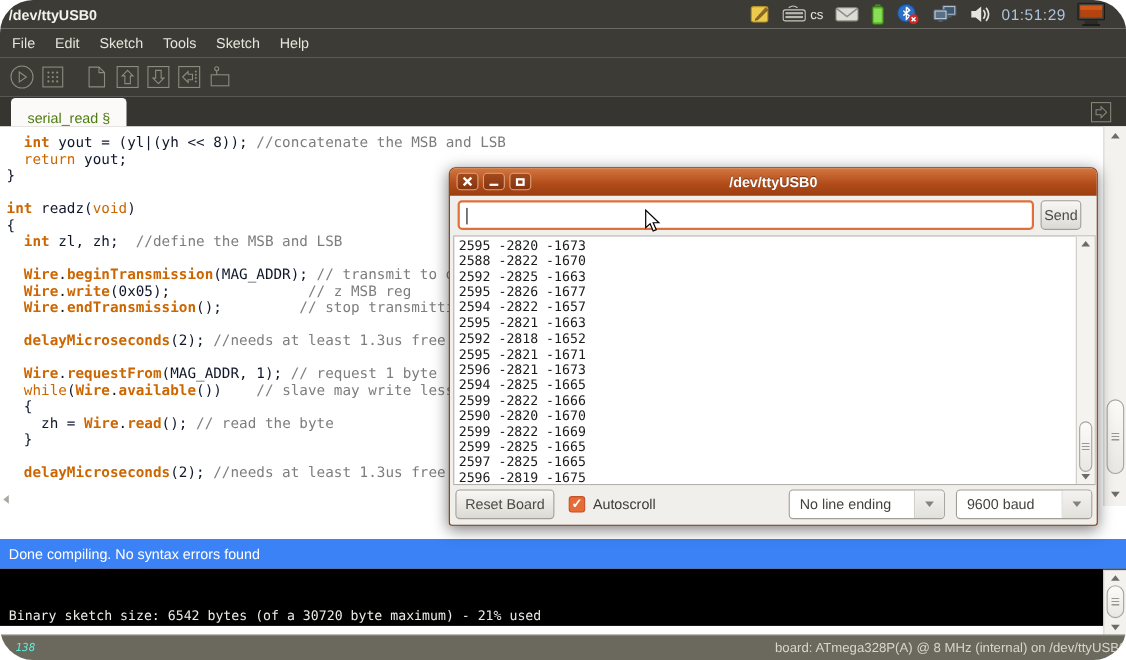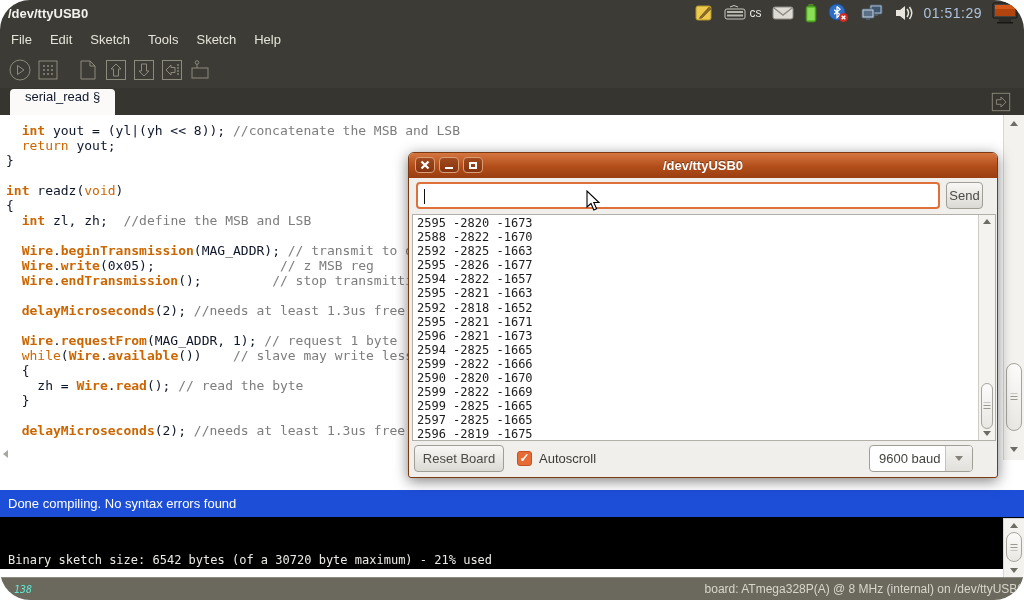--- a/index.html
+++ b/index.html
@@ -3,37 +3,37 @@
 <meta charset="utf-8">
 <style>
   * { margin:0; padding:0; box-sizing:border-box; }
   html,body { width:1024px; height:600px; overflow:hidden; }
   body { font-family:"Liberation Sans", sans-serif; cursor:default; }
   .screen { position:relative; width:1024px; height:600px; background:#fff; overflow:hidden;border-radius:30px; }
 
   
   .top-bar { position:absolute; left:0; top:0; width:1024px; height:26px; background:#3c3b36; display:flex; align-items:center; }
   .win-title { color:#f4f2ec; font-weight:bold; font-size:13px; padding-left:8px; flex:0 0 auto; }
-  .tray { margin-left:auto; display:flex; align-items:center; gap:10px; padding-right:6px; }
+  .tray { margin-left:auto; display:flex; align-items:center; gap:10px; padding-right:19px; }
   .tray svg { display:block; }
   .kb-layout { color:#e9e7df; font-size:12px; margin-left:-6px; }
   .clock { color:#aec3de; font-size:14px; letter-spacing:.5px; }
 
   
   .menu-bar { position:absolute; left:0; top:26px; width:1024px; height:26px; background:#3c3b36; display:flex; align-items:center; padding-left:2px; }
   .menu-item { color:#e6e4da; font-size:13px; padding:4px 9px; }
 
   
   .toolbar { position:absolute; left:0; top:52px; width:1024px; height:36px; background:#3c3b36; display:flex; align-items:center; gap:4px; padding-left:8px; }
   .tb-btn { width:24px; height:24px; display:flex; align-items:center; justify-content:center; }
   .tb-gap { width:8px; }
 
   
   .tab-bar { position:absolute; left:0; top:88px; width:1024px; height:27px; background:#37352f; }
-  .tab { position:absolute; left:10px; bottom:0; height:26px; background:#fbfaf8; border-radius:4px 4px 0 0; padding:0 15px; display:flex; align-items:flex-start; color:#0f172a; font-size:13px; }
+  .tab { position:absolute; left:10px; bottom:0; height:26px; background:#fbfaf8; border-radius:4px 4px 0 0; padding:0 15px; display:flex; align-items:flex-end; color:#4d7c0f; font-size:13px; }
   .tab-menu-btn { position:absolute; right:12px; top:3px; width:22px; height:22px; display:flex; align-items:center; justify-content:center; }
 
   
   .editor { position:absolute; left:0; top:115px; width:1024px; height:375px; background:#ffffff; overflow:hidden; }
   .code { font-family:"DejaVu Sans Mono", monospace; font-size:13px; line-height:15px; padding:8px 0 0 6px; white-space:pre; }
   .code-line { height:15px; }
   .tok-p { color:#0f172a; }
   .tok-k { color:#cc6600; font-weight:bold; }
   .tok-k2 { color:#cc6600; }
   .tok-f { color:#cc6600; font-weight:bold; }
@@ -44,21 +44,21 @@
   .vscroll { position:absolute; background:#f3f2ee; border-left:1px solid #d9d7d1; }
   .arr-up { position:absolute; left:50%; transform:translateX(-50%); width:0; height:0; border-left:4px solid transparent; border-right:4px solid transparent; border-bottom:5px solid #6e6c65; }
   .arr-down { position:absolute; left:50%; transform:translateX(-50%); width:0; height:0; border-left:4px solid transparent; border-right:4px solid transparent; border-top:5px solid #6e6c65; }
   .thumb { position:absolute; left:2px; right:2px; border:1px solid #a7a49c; border-radius:8px; background:linear-gradient(#fcfbfa,#e9e7e2); }
   .thumb::after { content:""; position:absolute; left:50%; top:50%; width:7px; height:7px; transform:translate(-50%,-50%);
     background:repeating-linear-gradient(#9b9890 0 1px, transparent 1px 3px); }
   .editor-vscroll { left:1003px; top:115px; width:21px; height:345px; }
   .console-vscroll { left:1003px; top:518px; width:21px; height:59px; border-top:1px solid #d9d7d1; }
 
   
-  .status-bar { position:absolute; left:0; top:490px; width:1024px; height:27px; background:#1d4ed8; display:flex; align-items:center; }
+  .status-bar { position:absolute; left:0; top:490px; width:1024px; height:27px; background:#3b82f6; display:flex; align-items:center; }
   .status-text { color:#ffffff; font-size:13px; padding-left:8px; }
   .console { position:absolute; left:0; top:517px; width:1024px; height:52px; background:#000000; }
   .console-text { position:absolute; left:8px; top:36px; color:#eceae6; font-family:"DejaVu Sans Mono", monospace; font-size:12px; white-space:pre; }
   .footer { position:absolute; left:0; top:577px; width:1024px; height:23px; background:#6b695e; border-top:1px solid #8d8b7f; display:flex; align-items:center; }
   .line-num { color:#5eead4; font-size:10px; font-family:"DejaVu Sans Mono", monospace; padding-left:14px;font-style:italic; }
   .board-info { margin-left:auto; color:#d8d6cc; font-size:12px; padding-right:0; }
 
   
   .sm-window { position:absolute; left:408px; top:152px; width:590px; height:326px; background:#f1efec; border:1px solid #7c3a12; border-radius:6px 6px 3px 3px; box-shadow:0 3px 14px rgba(0,0,0,.5); }
   .sm-titlebar { position:absolute; left:0; top:0; right:0; height:25px; border-radius:5px 5px 0 0; background:linear-gradient(#d5763f,#b24d1a 55%,#9a3e10); display:flex; align-items:center; }
@@ -78,21 +78,21 @@
   .sm-scroll { position:absolute; right:0; top:0; bottom:0; width:17px; background:#f4f3f0; border-left:1px solid #cfccc5; }
   .sm-bottom { position:absolute; left:0; top:292px; right:0; height:34px; }
   .sm-reset { position:absolute; left:5px; top:0; width:90px; height:27px; }
   .checkbox { position:absolute; left:108px; top:6px; width:15px; height:15px; background:#e66b35; border:1px solid #c0532a; border-radius:3px; color:#fff; font-size:12px; line-height:13px; text-align:center; font-weight:bold; }
   .cb-label { position:absolute; left:130px; top:6px; font-size:13px; color:#3b3a36; }
   .combo { position:absolute; top:0; height:27px; background:#fff; border:1px solid #a19e96; border-radius:4px; }
   .combo-text { position:absolute; left:9px; top:5px; font-size:13px; color:#44433e; }
   .combo-arrow-seg { position:absolute; right:0; top:0; bottom:0; width:27px; border-left:1px solid #c6c3bc; background:linear-gradient(#f4f3f1,#e2e0db); border-radius:0 3px 3px 0; display:flex; align-items:center; justify-content:center; }
   .combo-arrow-seg .tri { width:0; height:0; border-left:4px solid transparent; border-right:4px solid transparent; border-top:5px solid #84827a; }
   .combo-ending { left:308px; width:142px; }
-  .combo-baud { left:460px; width:104px; }
+  .combo-baud { left:460px; width:124px; }
 
   .mouse-cursor { position:absolute; left:586px; top:190px; z-index:50; }
 </style>
 </head>
 <body>
 
 <div class="screen">
 
   <div class="top-bar">
     <span class="win-title">/dev/ttyUSB0</span>
@@ -323,20 +323,26 @@
         <span class="arr-down" style="bottom:4px"></span>
       </div>
     </div>
 
     <div class="sm-bottom">
       <div class="btn sm-reset">
         <span>Reset Board</span>
       </div>
       <span class="checkbox"><span>✓</span></span>
       <span class="cb-label">Autoscroll</span>
+      <div class="combo combo-ending">
+        <span class="combo-text">No line ending</span>
+        <span class="combo-arrow-seg">
+            <span class="tri"></span>
+          </span>
+      </div>
       <div class="combo combo-baud">
         <span class="combo-text">9600 baud</span>
         <span class="combo-arrow-seg">
             <span class="tri"></span>
           </span>
       </div>
     </div>
   </div>
 
   <span class="mouse-cursor">

